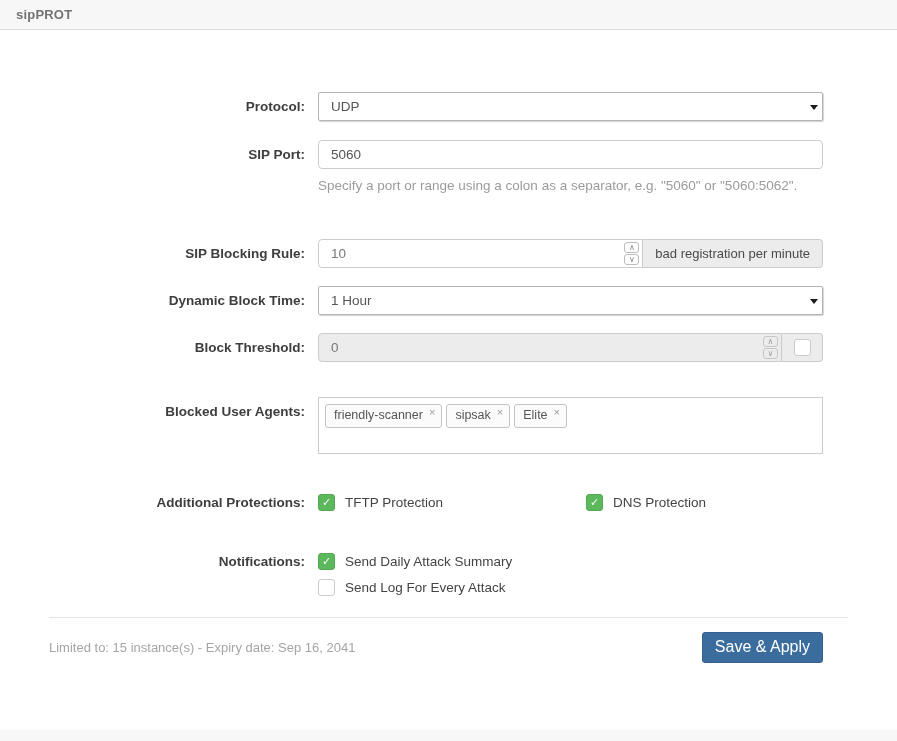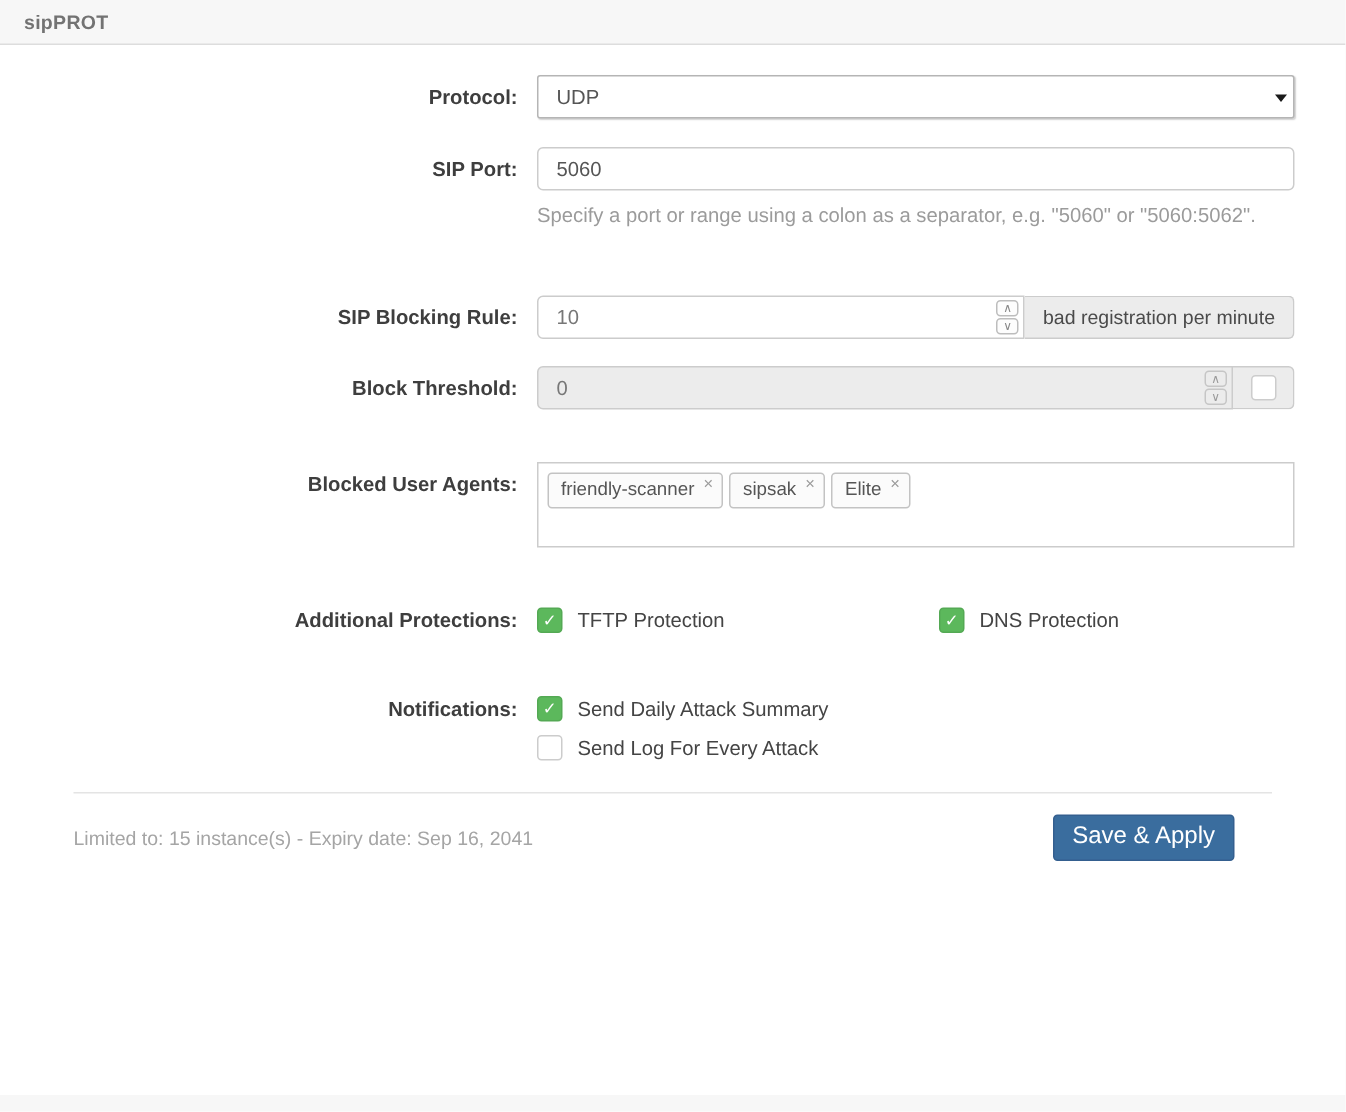--- a/index.html
+++ b/index.html
@@ -36,21 +36,21 @@
     margin-bottom:-1px;
     cursor:pointer;
   }
   .tab.active {
     background:#fff; color:#555;
     border:1px solid #ddd; border-bottom:1px solid #fff;
   }
   .tab.inactive { color:#346291; border:1px solid transparent; margin-left:2px; }
 
   
-  .form { margin-top:20px;padding-left:40px; }
+  .form { margin-top:62px; }
   .form-row { display:flex; }
   .form-label {
     width:305px; text-align:right; flex:none;
     font-weight:bold; font-size:13.5px; color:#3e3e3e;
     padding-top:7px; line-height:15px;
   }
   .form-row.cb-row .form-label { padding-top:1px; }
   .form-ctrl { margin-left:13px; width:505px; flex:none; }
 
   .mb-select   { margin-bottom:19px; }
@@ -197,20 +197,29 @@
             <span class="spinner">
               <span class="spin-btn">∧</span>
               <span class="spin-btn">∨</span>
             </span>
           </div>
           <div class="ig-addon">bad registration per minute</div>
         </div>
       </div>
     </div>
 
+    <div class="form-row mb-dyn">
+      <div class="form-label">Dynamic Block Time:</div>
+      <div class="form-ctrl">
+        <div class="select">
+          <span>1 Hour</span>
+          <span class="select-arrow"></span>
+        </div>
+      </div>
+    </div>
 
     <div class="form-row mb-thresh">
       <div class="form-label">Block Threshold:</div>
       <div class="form-ctrl">
         <div class="input-group disabled">
           <div class="ig-input">
             <span>0</span>
             <span class="spinner">
               <span class="spin-btn">∧</span>
               <span class="spin-btn">∨</span>

